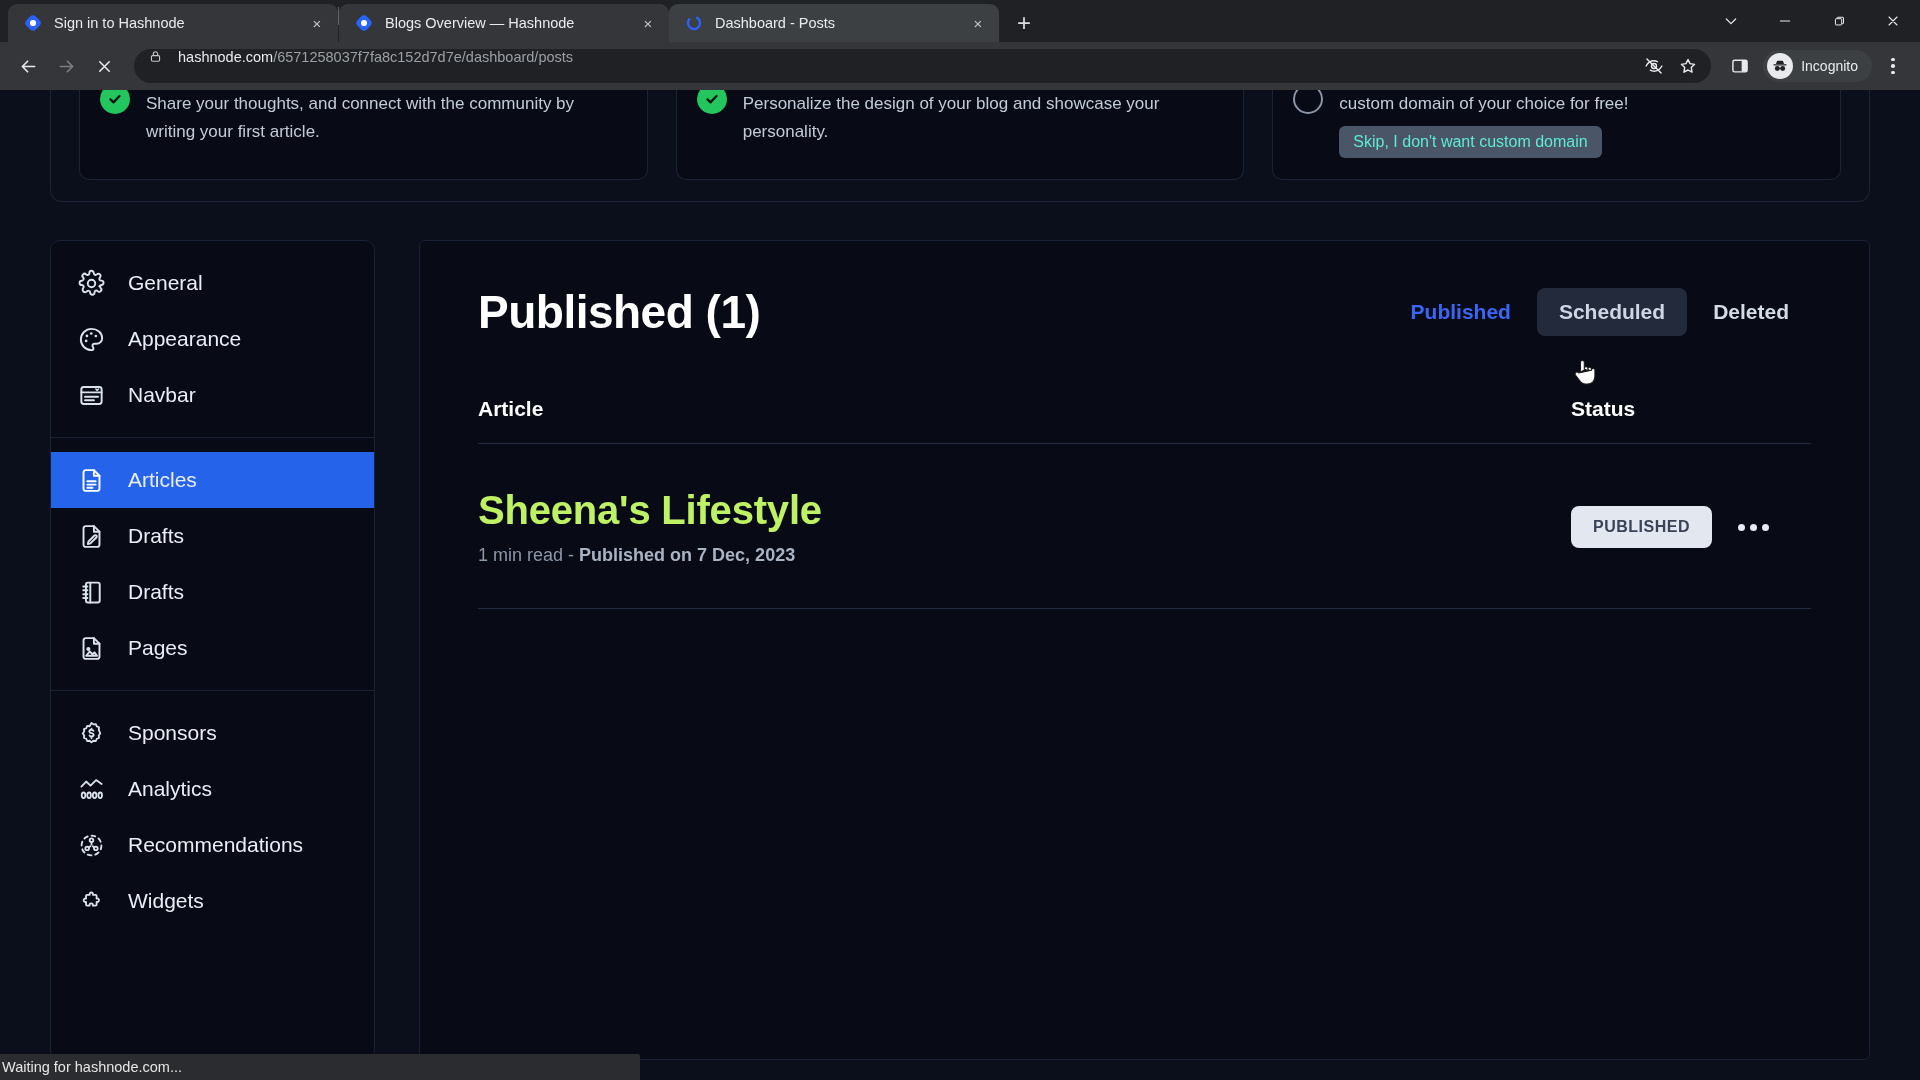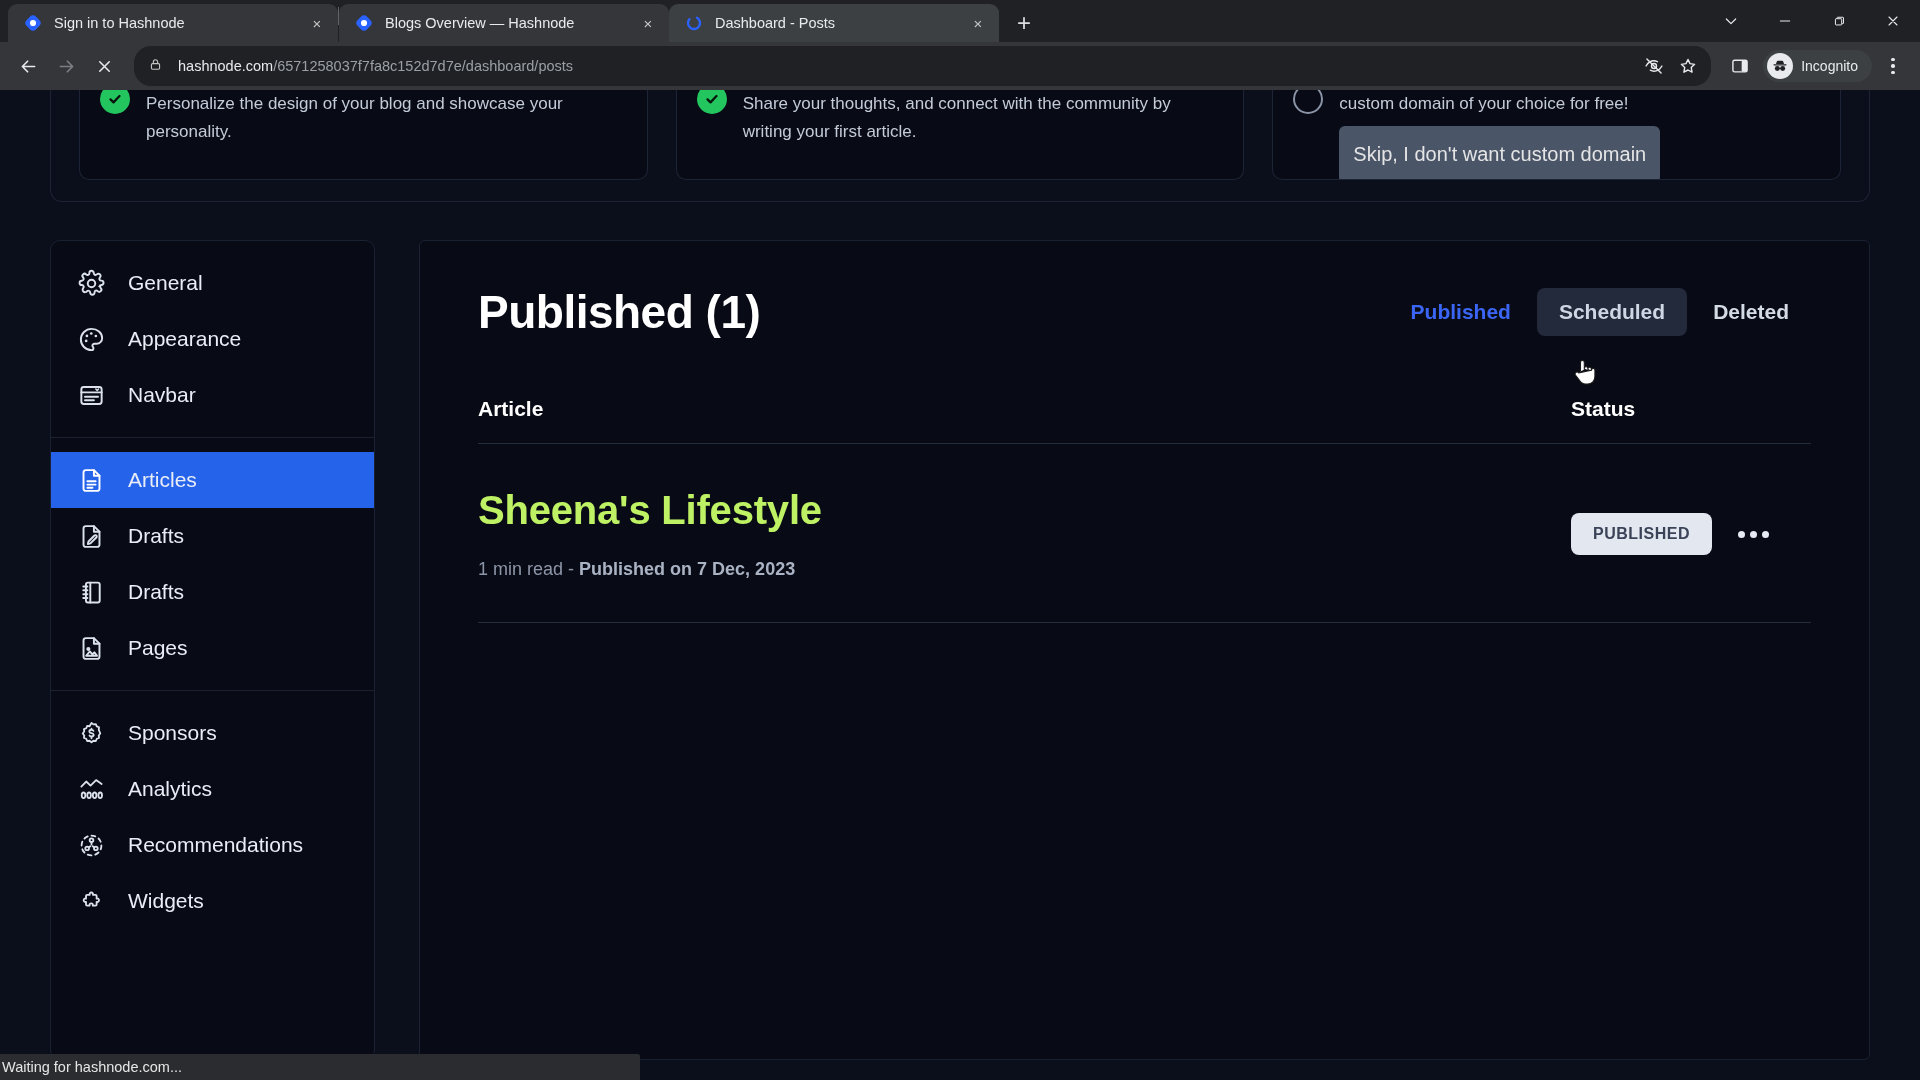--- a/index.html
+++ b/index.html
@@ -81,25 +81,24 @@
   }
   .navbtn {
     width: 36px; height: 36px;
     display: flex; align-items: center; justify-content: center;
     color: #e8eaed; border-radius: 50%;
     flex-shrink: 0;
   }
   .navbtn.disabled { color: #7b7f84; }
   .omnibox {
     flex: 1;
-    height: 40px;
+    height: 34px;
     background: #202124;
     border-radius: 17px;
     display: flex;
-    align-items: center;
     margin: 0 10px;
     padding: 0 6px 0 14px;
     min-width: 0;
   }
   .lock { width: 18px; height: 18px; flex-shrink: 0; margin-right: 12px; color:#c4c7c5; display:block;}
   .url { font-size: 14.5px; color: #9aa0a6; white-space: nowrap; overflow: hidden; flex:1;}
   .url b { color: #e8eaed; font-weight: 400; }
   .tb-icon {
     width: 34px; height: 34px;
     display: flex; align-items: center; justify-content: center;
@@ -178,23 +177,23 @@
   .ob-text {
     color: #c3cad8;
     font-size: 17px;
     line-height: 28px;
     margin-top: -12px;
   }
   .ob-skip {
     display: inline-block;
     margin-top: 8px;
     background: #4a5568;
-    color: #e5e5e5;
-    font-size: 20px;
-    padding: 17px 14px;
+    color: #5eead4;
+    font-size: 16px;
+    padding: 7px 14px;
     border-radius: 6px;
     white-space: nowrap;
   }
 
   
   .main {
     display: flex;
     gap: 44px;
     margin: 38px 50px 0 50px;
   }
@@ -278,21 +277,21 @@
     border-bottom: 1px solid #242c3e;
   }
   .td-article { flex: 1; min-width: 0; }
   .art-title {
     font-size: 40px;
     font-weight: 800;
     color: #bef264;
     letter-spacing: -0.2px;
   }
   .art-meta {
-    margin-top: 26px;
+    margin-top: 12px;
     font-size: 18px;
     color: #8d96a8;
   }
   .art-meta b { color: #aab3c4; font-weight: 700; }
   .td-status {
     width: 240px;
     display: flex;
     align-items: center;
     gap: 26px;
   }
@@ -474,32 +473,32 @@
 
     <div class="onboard-wrap">
 
       <div class="ob-card">
         <span class="ob-check">
           <svg viewBox="0 0 24 24" width="18" height="18" fill="none" stroke="#08140b" stroke-width="3" stroke-linecap="round" stroke-linejoin="round">
               <path d="M6 12.5l4 4 8-8.5"></path>
             </svg>
         </span>
         <span class="ob-body">
-          <span class="ob-text">Personalize the design of your blog and showcase your personality.</span>
+          <span class="ob-text">Share your thoughts, and connect with the community by writing your first article.</span>
         </span>
       </div>
 
       <div class="ob-card">
         <span class="ob-check">
           <svg viewBox="0 0 24 24" width="18" height="18" fill="none" stroke="#08140b" stroke-width="3" stroke-linecap="round" stroke-linejoin="round">
               <path d="M6 12.5l4 4 8-8.5"></path>
             </svg>
         </span>
         <span class="ob-body">
-          <span class="ob-text">Share your thoughts, and connect with the community by writing your first article.</span>
+          <span class="ob-text">Personalize the design of your blog and showcase your personality.</span>
         </span>
       </div>
 
       <div class="ob-card">
         <span class="ob-circle"></span>
         <span class="ob-body">
           <span class="ob-text">custom domain of your choice for free!</span>
           <span class="ob-skip">Skip, I don't want custom domain</span>
         </span>
       </div>

